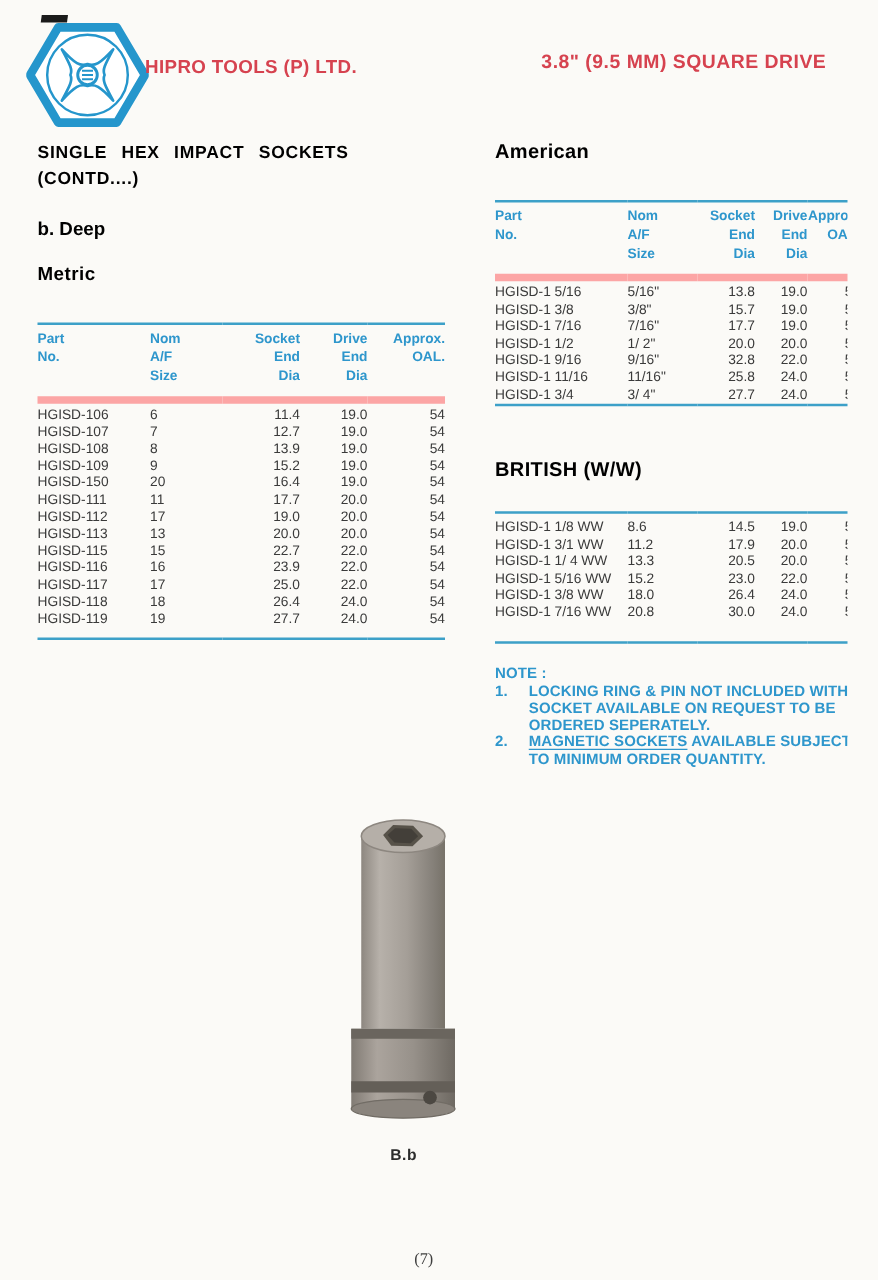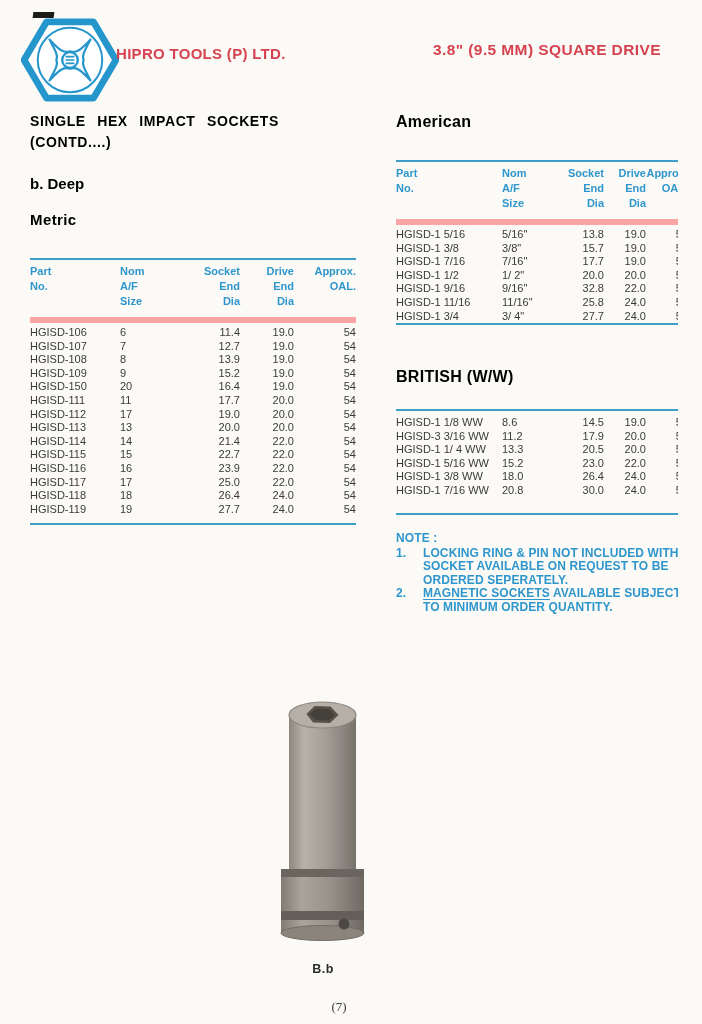--- a/index.html
+++ b/index.html
@@ -64,21 +64,21 @@
   .t-british tbody tr:last-child td{padding-bottom:15px;}
   
   .note{left:396px;top:520px;width:296px;color:#2e96cc;font-weight:bold;
     font-size:12px;line-height:13.5px;letter-spacing:.1px;}
   .note-title{margin-bottom:1px;}
   .note-item{display:flex;}
   .note-num{width:27px;flex:0 0 27px;}
   .note-text{flex:1;}
   .u{text-decoration:underline;text-underline-offset:2px;}
   
-  .socket-fig{left:267px;top:686px;width:112px;margin:0;text-align:center;}
+  .socket-fig{left:267px;top:640px;width:112px;margin:0;text-align:center;}
   .socket-fig figcaption{margin-top:10px;font-size:12.5px;font-weight:bold;color:#2c2c2c;
     letter-spacing:.5px;}
   
   .page-num{left:0;right:0;top:987px;text-align:center;font-size:13px;color:#3f3f3f;
     font-family:"Liberation Serif", serif;}
   .scan-strip{left:45px;bottom:0;width:624px;height:5px;background:#1f1f1f;
     transform:rotate(-.12deg);}
 </style>
 </head>
 <body>
@@ -175,27 +175,20 @@
           <td>54</td>
         </tr>
         <tr>
           <td>HGISD-113</td>
           <td>13</td>
           <td>20.0</td>
           <td>20.0</td>
           <td>54</td>
         </tr>
         <tr>
-          <td>HGISD-114</td>
-          <td>14</td>
-          <td>21.4</td>
-          <td>22.0</td>
-          <td>54</td>
-        </tr>
-        <tr>
           <td>HGISD-115</td>
           <td>15</td>
           <td>22.7</td>
           <td>22.0</td>
           <td>54</td>
         </tr>
         <tr>
           <td>HGISD-116</td>
           <td>16</td>
           <td>23.9</td>
@@ -304,21 +297,21 @@
   <table class="abs spec-table t-british">
     <tbody>
         <tr>
           <td>HGISD-1 1/8 WW</td>
           <td>8.6</td>
           <td>14.5</td>
           <td>19.0</td>
           <td>54</td>
         </tr>
         <tr>
-          <td>HGISD-3 3/16 WW</td>
+          <td>HGISD-1 3/1 WW</td>
           <td>11.2</td>
           <td>17.9</td>
           <td>20.0</td>
           <td>54</td>
         </tr>
         <tr>
           <td>HGISD-1 1/ 4 WW</td>
           <td>13.3</td>
           <td>20.5</td>
           <td>20.0</td>

